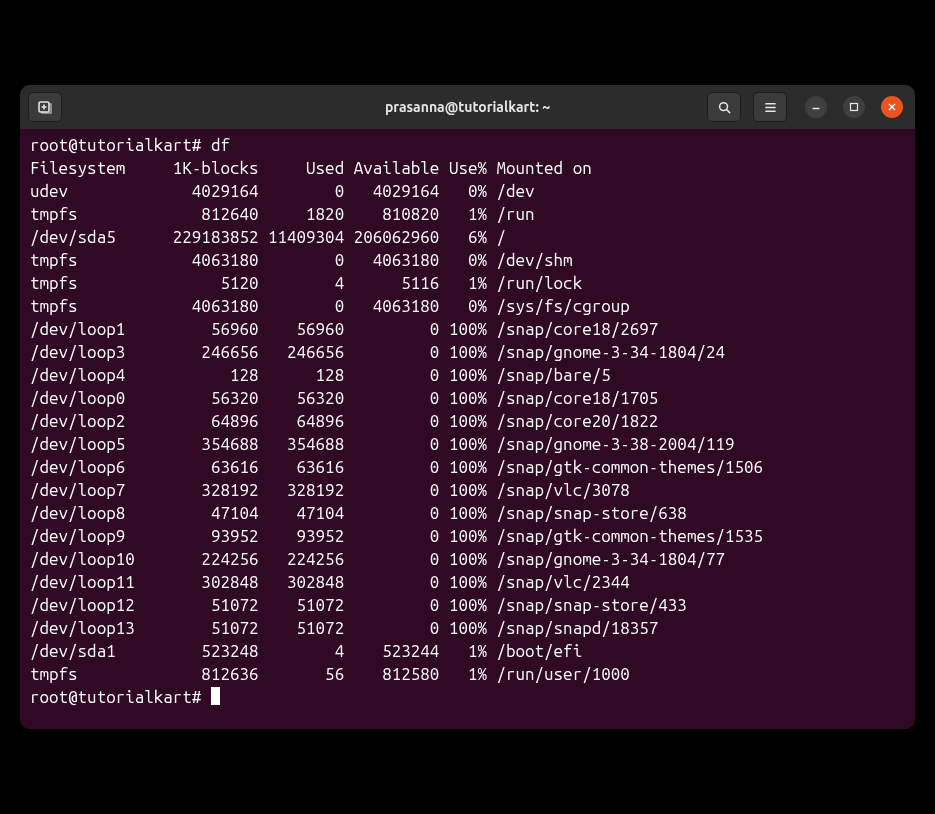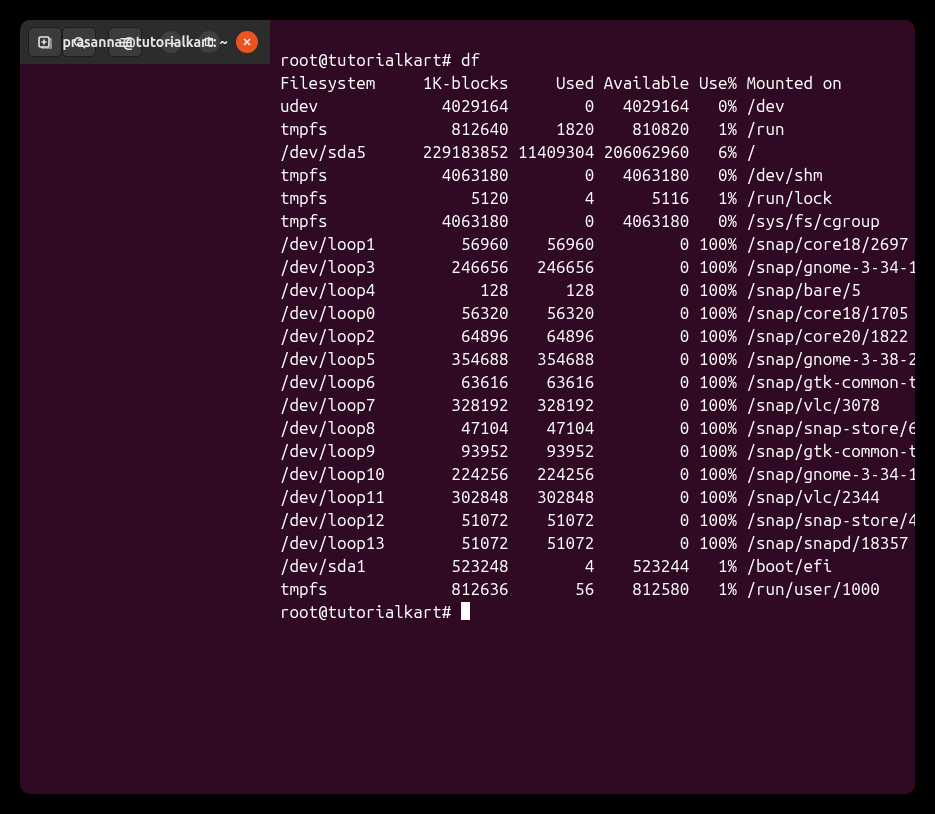--- a/index.html
+++ b/index.html
@@ -7,27 +7,27 @@
       background: #000;
       font-family: "Ubuntu Mono", "DejaVu Sans Mono", monospace;
       width: 935px;
       height: 814px;
       display: flex;
       align-items: center;
       justify-content: center;
     }
     .window {
       width: 895px;
-      height: 774px;
+      height: 644px;
       background: #300a24;
       border-radius: 10px;
       overflow: hidden;
       box-shadow: 0 6px 30px rgba(0,0,0,0.7);
       display: flex;
-      flex-direction: row;
+      flex-direction: column;
     }
     .titlebar {
       height: 44px;
       background: #2c2c2c;
       display: flex;
       align-items: center;
       padding: 0 8px;
       position: relative;
       flex-shrink: 0;
     }
@@ -78,21 +78,20 @@
     .terminal {
       flex: 1;
       background: #300a24;
       color: #ffffff;
       font-family: "Ubuntu Mono", "DejaVu Sans Mono", monospace;
       font-size: 17px;
       line-height: 23px;
       padding: 4px 10px;
       white-space: pre;
       overflow: hidden;
-      margin-top: 24px;
     }
     .cursor {
       display: inline-block;
       width: 9px; height: 18px;
       background: #ffffff;
       vertical-align: -2px;
     }
   </style>
 </head>
 <body>

